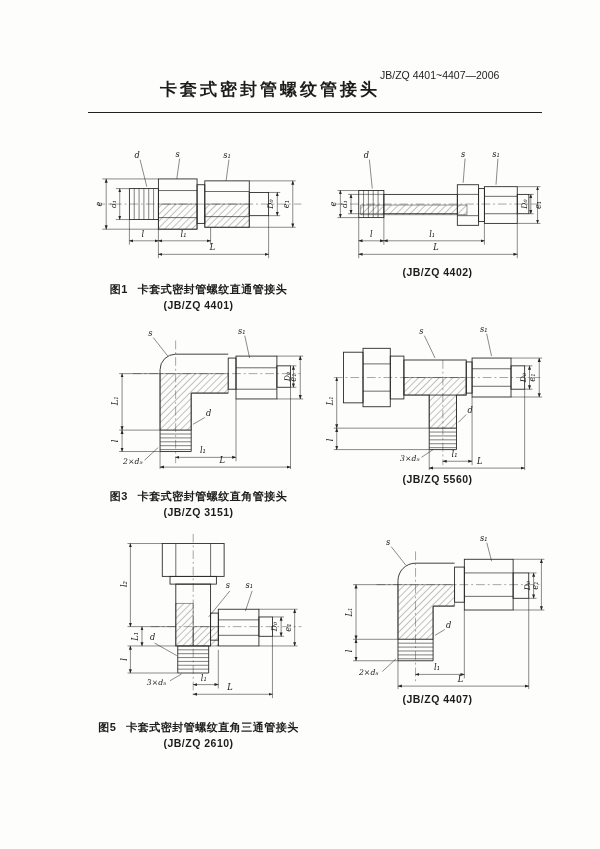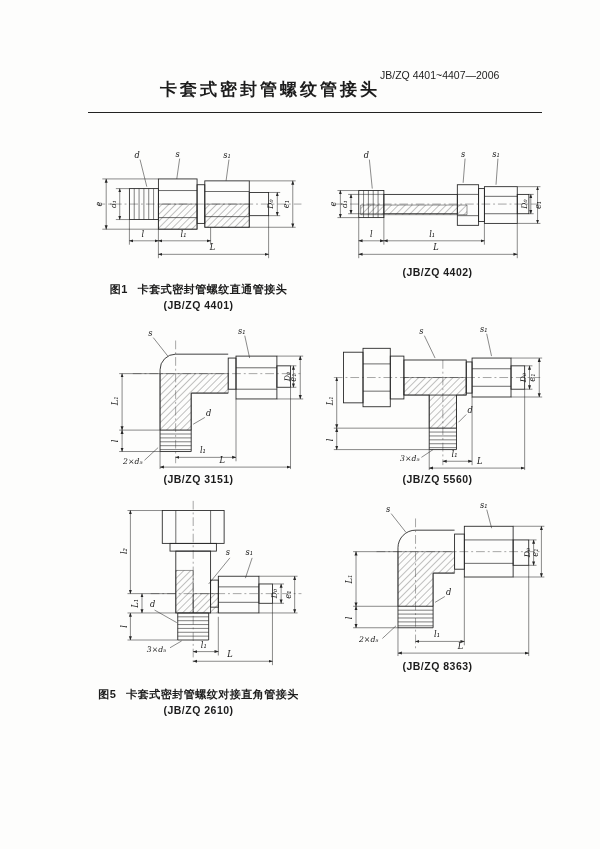--- a/index.html
+++ b/index.html
@@ -219,20 +219,21 @@
         <text class="dl" x="118" y="95">d</text>
         <line class="ldr" x1="114" y1="97" x2="102" y2="104"></line>
         <line class="ext" x1="146" y1="78" x2="146" y2="142"></line>
         <line class="dim" x1="84" y1="138" x2="146" y2="138" marker-start="url(#m3)" marker-end="url(#m3)"></line>
         <text class="dl" x="112" y="134">l₁</text>
         <line class="ext" x1="68" y1="132" x2="68" y2="150"></line>
           <line class="ext" x1="202" y1="66" x2="202" y2="150"></line>
         <line class="dim" x1="68" y1="148" x2="202" y2="148" marker-start="url(#m3)" marker-end="url(#m3)"></line>
         <text class="dl" x="132" y="144">L</text>
       </svg>
+      <div class="figcap"><span>图3</span><span class="sp"></span><span>卡套式密封管螺纹直角管接头</span></div>
       <div class="figcode">(JB/ZQ 3151)</div>
     </div>
 
     <div class="figcell">
       <svg width="225" height="148" viewBox="0 0 225 152">
         <defs>
           <pattern id="h4" width="5" height="5" patternUnits="userSpaceOnUse" patternTransform="rotate(45)">
               <line x1="0" y1="0" x2="0" y2="5" class="ht"></line>
             </pattern>
           <marker id="m4" viewBox="0 0 10 10" refX="9" refY="5" markerWidth="8" markerHeight="8" orient="auto-start-reverse">
@@ -355,21 +356,21 @@
         <line class="ldr" x1="165" y1="63" x2="158" y2="84"></line>
         <line class="ext" x1="186" y1="90" x2="198" y2="90"></line>
           <line class="ext" x1="186" y1="110" x2="198" y2="110"></line>
         <line class="dim" x1="195" y1="90" x2="195" y2="110" marker-start="url(#m5)" marker-end="url(#m5)"></line>
         <text class="dls" x="191" y="100" transform="rotate(-90 191 100)">D₀</text>
         <line class="ext" x1="172" y1="82" x2="212" y2="82"></line>
           <line class="ext" x1="172" y1="120" x2="212" y2="120"></line>
         <line class="dim" x1="209" y1="82" x2="209" y2="120" marker-start="url(#m5)" marker-end="url(#m5)"></line>
         <text class="dl" x="205" y="101" transform="rotate(-90 205 101)">e₁</text>
       </svg>
-      <div class="figcap"><span>图5</span><span class="sp"></span><span>卡套式密封管螺纹对接直角管接头</span></div>
+      <div class="figcap"><span>图5</span><span class="sp"></span><span>卡套式密封管螺纹直角三通管接头</span></div>
       <div class="figcode">(JB/ZQ 2610)</div>
     </div>
 
     <div class="figcell">
       <svg width="225" height="161" viewBox="0 0 225 165">
         <defs>
           <pattern id="h6" width="5" height="5" patternUnits="userSpaceOnUse" patternTransform="rotate(45)">
               <line x1="0" y1="0" x2="0" y2="5" class="ht"></line>
             </pattern>
           <marker id="m6" viewBox="0 0 10 10" refX="9" refY="5" markerWidth="8" markerHeight="8" orient="auto-start-reverse">
@@ -418,17 +419,17 @@
         <text class="dl" x="124" y="100">d</text>
         <line class="ldr" x1="120" y1="102" x2="110" y2="108"></line>
         <line class="ext" x1="140" y1="82" x2="140" y2="152"></line>
         <line class="dim" x1="90" y1="148" x2="140" y2="148" marker-start="url(#m6)" marker-end="url(#m6)"></line>
         <text class="dl" x="112" y="144">l₁</text>
         <line class="ext" x1="72" y1="134" x2="72" y2="163"></line>
           <line class="ext" x1="206" y1="70" x2="206" y2="163"></line>
         <line class="dim" x1="72" y1="160" x2="206" y2="160" marker-start="url(#m6)" marker-end="url(#m6)"></line>
         <text class="dl" x="136" y="156">L</text>
       </svg>
-      <div class="figcode">(JB/ZQ 8363)</div>
+      <div class="figcode">(JB/ZQ 4407)</div>
     </div>
 
   </div>
 </div>
 
 </body></html>

